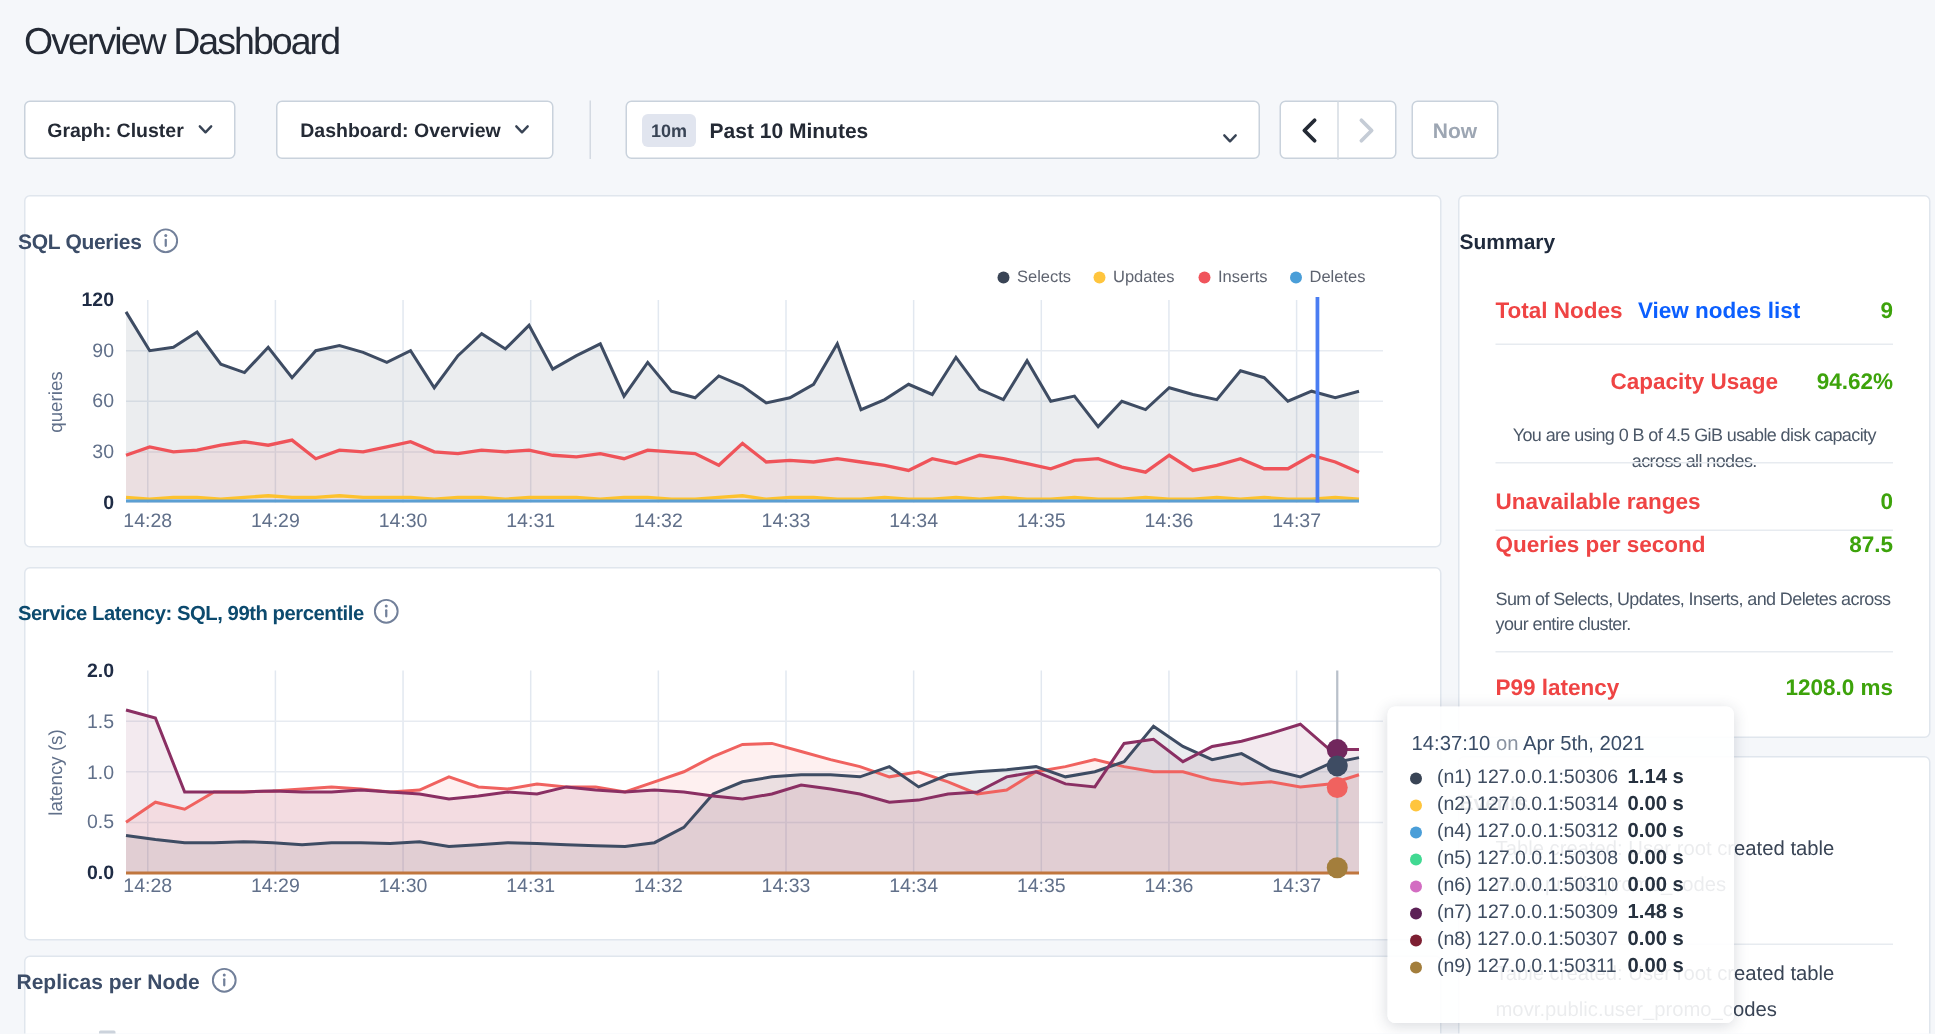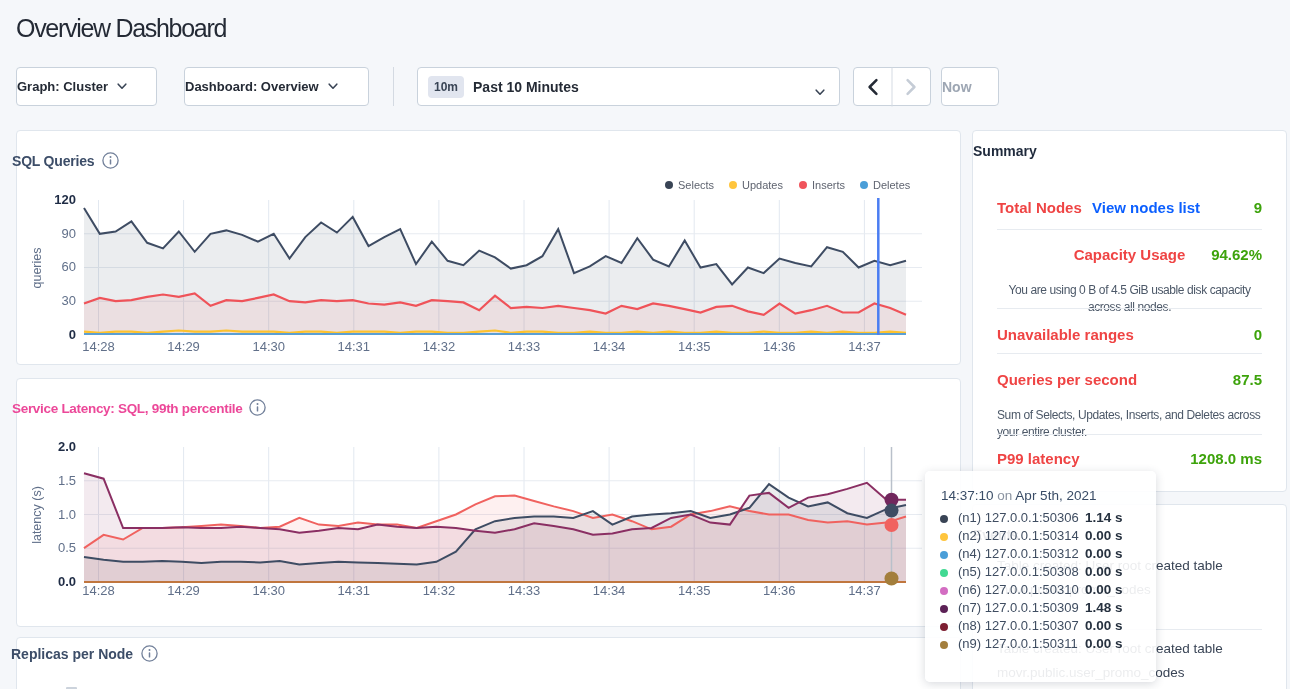--- a/index.html
+++ b/index.html
@@ -1,21 +1,21 @@
 <!DOCTYPE html>
 <html><head>
 <meta charset="utf-8">
 <style>
 * { margin:0; padding:0; box-sizing:border-box; }
 html,body { width:1290px; height:689px; overflow:hidden; background:#f5f7fa;
   font-family:"Liberation Sans", sans-serif; position:relative; }
 .abs { position:absolute; }
 h1 { position:absolute; left:16px; top:14px; font-size:25px; font-weight:400; color:#242a35; letter-spacing:-1.3px; }
 .btn { position:absolute; top:67px; height:39px; background:#fff; border:1px solid #c9d2dc; border-radius:4px;
-   display:flex; align-items:center; gap:9px;
+   display:flex; align-items:center; justify-content:center; gap:9px;
    font-size:13px; font-weight:700; color:#242a35; }
 .vdiv { position:absolute; left:393px; top:67px; width:1px; height:39px; background:#d4dae2; }
 .badge { background:#e1e5ef; border-radius:4px; color:#394455; font-size:12px; font-weight:700; padding:4px 6px; }
 .card { position:absolute; background:#fff; border:1px solid #e0e6ed; border-radius:4px; }
 .ctitle { position:absolute; width:100%; text-align:left; font-size:14px; font-weight:700; color:#1f2a3c; }
 .xlab { font-size:13px; fill:#61708a; }
 .ylab { font-size:13px; fill:#61708a; }
 .ylab.bold { font-weight:700; fill:#1f2c45; }
 .axlab { font-size:12.5px; fill:#61708a; }
 .legend { position:absolute; left:0; top:48px; width:100%; height:14px; font-size:11px; color:#5f6470; }
@@ -112,21 +112,21 @@
 <text x="592.1" y="220" class="xlab" text-anchor="middle">14:34</text>
 <text x="677.2" y="220" class="xlab" text-anchor="middle">14:35</text>
 <text x="762.3" y="220" class="xlab" text-anchor="middle">14:36</text>
 <text x="847.4" y="220" class="xlab" text-anchor="middle">14:37</text>
     <text class="axlab" transform="translate(24,137) rotate(-90)" text-anchor="middle">queries</text>
   </g>
   </svg>
 </div>
 
 <div class="card" style="left:16px; top:378px; width:945px; height:249px;">
-  <div class="ctitle" style="top:20px; font-size:13.5px; letter-spacing:-0.3px; color:#ec4899; transform:translateX(-5px);">Service Latency: SQL, 99th percentile&nbsp;&nbsp;<svg width="17" height="17" viewBox="0 0 17 17" style="vertical-align:-3px">
+  <div class="ctitle" style="top:20px; font-size:13.5px; letter-spacing:-0.3px; color:#0c4a6e; transform:translateX(-5px);">Service Latency: SQL, 99th percentile&nbsp;&nbsp;<svg width="17" height="17" viewBox="0 0 17 17" style="vertical-align:-3px">
         <circle cx="8.5" cy="8.5" r="7.6" fill="none" stroke="#72809a" stroke-width="1.3"></circle>
         <circle cx="8.5" cy="5" r="1" fill="#72809a"></circle>
         <rect x="7.75" y="7.2" width="1.5" height="5.4" rx="0.7" fill="#72809a"></rect>
       </svg></div>
   <svg class="abs" style="left:0;top:0;" width="945" height="249" viewBox="0 0 945 249">
     <line x1="81.5" y1="68.0" x2="81.5" y2="203.0" stroke="#e2e8f0" stroke-width="1"></line>
 <line x1="166.6" y1="68.0" x2="166.6" y2="203.0" stroke="#e2e8f0" stroke-width="1"></line>
 <line x1="251.7" y1="68.0" x2="251.7" y2="203.0" stroke="#e2e8f0" stroke-width="1"></line>
 <line x1="336.8" y1="68.0" x2="336.8" y2="203.0" stroke="#e2e8f0" stroke-width="1"></line>
 <line x1="421.9" y1="68.0" x2="421.9" y2="203.0" stroke="#e2e8f0" stroke-width="1"></line>
@@ -172,31 +172,31 @@
 <div class="card" style="left:16px; top:637px; width:945px; height:80px;">
   <div class="ctitle" style="top:7px; color:#3c4d68; transform:translateX(-6px);">Replicas per Node&nbsp;&nbsp;<svg width="17" height="17" viewBox="0 0 17 17" style="vertical-align:-3px">
         <circle cx="8.5" cy="8.5" r="7.6" fill="none" stroke="#72809a" stroke-width="1.3"></circle>
         <circle cx="8.5" cy="5" r="1" fill="#72809a"></circle>
         <rect x="7.75" y="7.2" width="1.5" height="5.4" rx="0.7" fill="#72809a"></rect>
       </svg></div>
   <div class="abs" style="left:49px; top:49px; width:11px; height:4px; background:#ccd3dc; border-radius:1px;"></div>
 </div>
 
 <div class="card" style="left:972px; top:130px; width:315px; height:362px;">
-  <div class="ctitle" style="top:12px; font-size:14px;">Summary</div>
+  <div class="ctitle" style="top:22px; font-size:14px;">Summary</div>
   <div class="sum-row" style="top:68px;"><span class="srt">Total Nodes</span>
     <span class="link" style="font-size:15px; position:absolute; left:95px; top:0;">View nodes list</span>
     <span class="srv">9</span></div>
   <div class="sdiv" style="top:98px;"></div>
   <div class="sum-row" style="top:115px;text-align:center;"><span class="srt">Capacity Usage</span><span class="srv">94.62%</span>
     <div class="ssub">You are using 0 B of 4.5 GiB usable disk capacity<br>across all nodes.</div></div>
   <div class="sdiv" style="top:177px;"></div>
   <div class="sum-row" style="top:195px;"><span class="srt">Unavailable ranges</span><span class="srv">0</span></div>
   <div class="sdiv" style="top:222px;"></div>
-  <div class="sum-row" style="top:240px;"><span class="srt">Queries per second</span><span class="srv">87.5</span>
+  <div class="sum-row" style="top:224px;"><span class="srt">Queries per second</span><span class="srv">87.5</span>
     <div class="ssub">Sum of Selects, Updates, Inserts, and Deletes across<br>your entire cluster.</div></div>
   <div class="sdiv" style="top:303px;"></div>
   <div class="sum-row" style="top:319px;"><span class="srt">P99 latency</span><span class="srv">1208.0 ms</span></div>
 </div>
 
 <div class="card" style="left:972px; top:504px; width:315px; height:200px;">
   <div class="ctitle" style="top:22px; font-size:14px;">Events</div>
   <div class="abs ev" style="left:24px; top:49px;">Table created: User root created table<br>movr.public.promo_codes</div>
   <div class="sdiv" style="top:124px;"></div>
   <div class="abs ev" style="left:24px; top:132px;">Table created: User root created table<br>movr.public.user_promo_codes</div>

